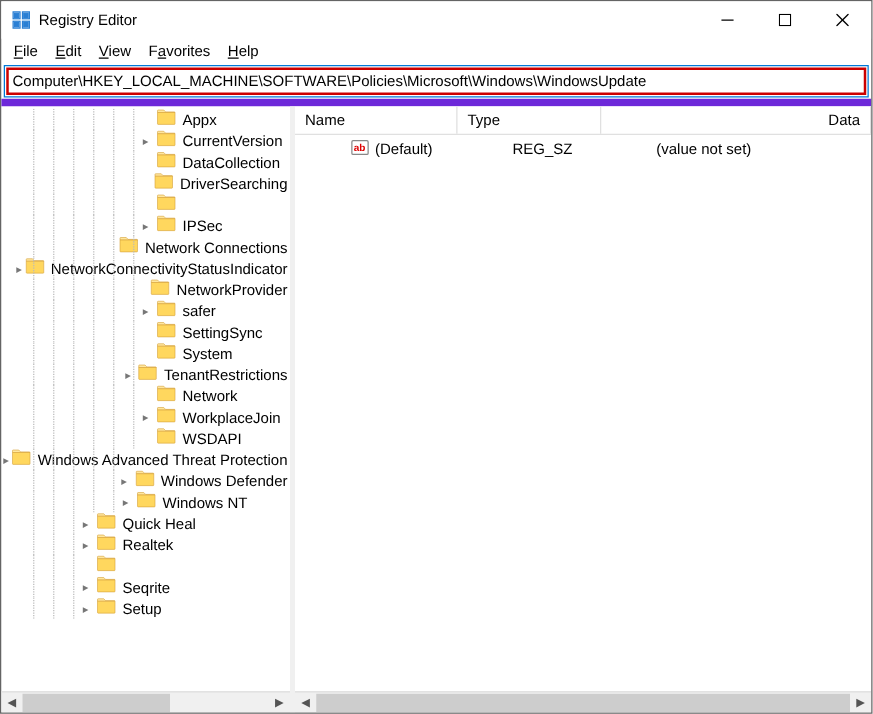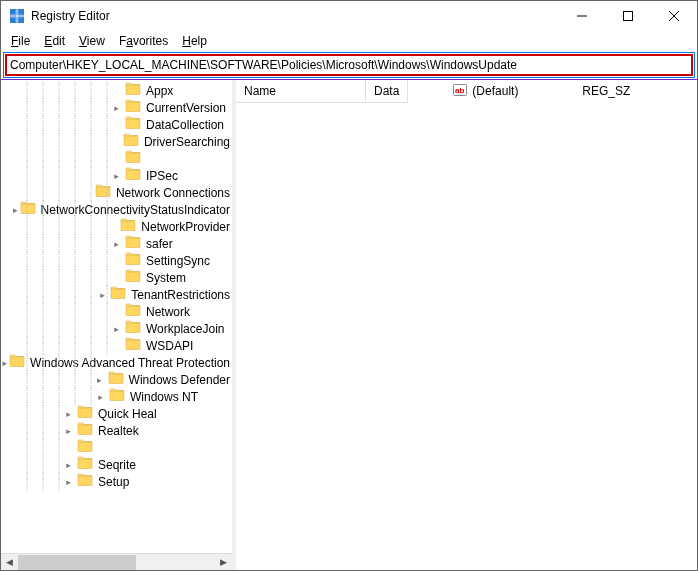--- a/index.html
+++ b/index.html
@@ -12,25 +12,25 @@
 .titlebar .win-btn { width: 46px; height: 30px; display: flex; align-items: center; justify-content: center; }
 
 .menubar { height: 20px; display: flex; align-items: center; padding: 0 4px; gap: 2px; }
 .menubar .menu-item { padding: 2px 6px; }
 .menubar .menu-item .ul { text-decoration: underline; }
 
 .addressbar-wrap { padding: 3px 4px; }
 .addressbar { border: 2px solid #cc0000; padding: 2px 3px; height: 22px; display: flex; align-items: center; outline: 1px solid #0078d7; outline-offset: 1px; }
 .addressbar input { border: none; width: 100%; font-size: 12px; outline: none; font-family: inherit; }
 
-.workspace { flex: 1; display: flex; overflow: hidden; border-top: 1px solid #6d28d9; }
+.workspace { flex: 1; display: flex; overflow: hidden; border-top: 6px solid #6d28d9; }
 .tree-pane { width: 231px; overflow: hidden; position: relative; display: flex; flex-direction: column; }
 .tree-scroll { flex: 1; overflow: hidden; position: relative; }
 .splitter { width: 4px; background: #f0f0f0; cursor: ew-resize; }
-.values-pane { flex: 1; display: flex; flex-direction: row; overflow: hidden; }
+.values-pane { flex: 1; display: flex; flex-direction: column; overflow: hidden; }
 
 .tree { padding: 2px 0; position: relative; }
 .tree-row { display: flex; align-items: center; height: 17px; white-space: nowrap; position: relative; }
 .tree-row .lines { display: inline-block; height: 17px; position: relative; }
 .tree-row .expander { width: 13px; height: 13px; display: inline-flex; align-items: center; justify-content: center; margin: 0 1px; font-size: 9px; color: #777; }
 .tree-row .expander.none { visibility: hidden; }
 .tree-row .folder-ico { width: 16px; height: 14px; margin: 0 3px 0 1px; }
 .tree-row .label { padding: 0 2px; }
 
 .col-headers { display: flex; height: 23px; border-bottom: 1px solid #e0e0e0; background: #fff; }
@@ -535,20 +535,21 @@
       </div>
       <div class="arrow">▶</div>
     </div>
   </div>
 
   <div class="splitter"></div>
 
   <div class="values-pane">
     <div class="col-headers">
       <div class="col name">Name</div>
+      <div class="col type">Type</div>
       <div class="col data">Data</div>
     </div>
     <div class="values-list" id="values">
         <div class="value-row">
           <div class="vcell name">
             <span><svg class="reg-ico" width="16" height="16" viewBox="0 0 16 16">
                 <rect class="body" x="1.5" y="2.5" width="13" height="11" rx="1"></rect>
                 <text x="3" y="11">ab</text>
               </svg></span>
             <span>(Default)</span>

